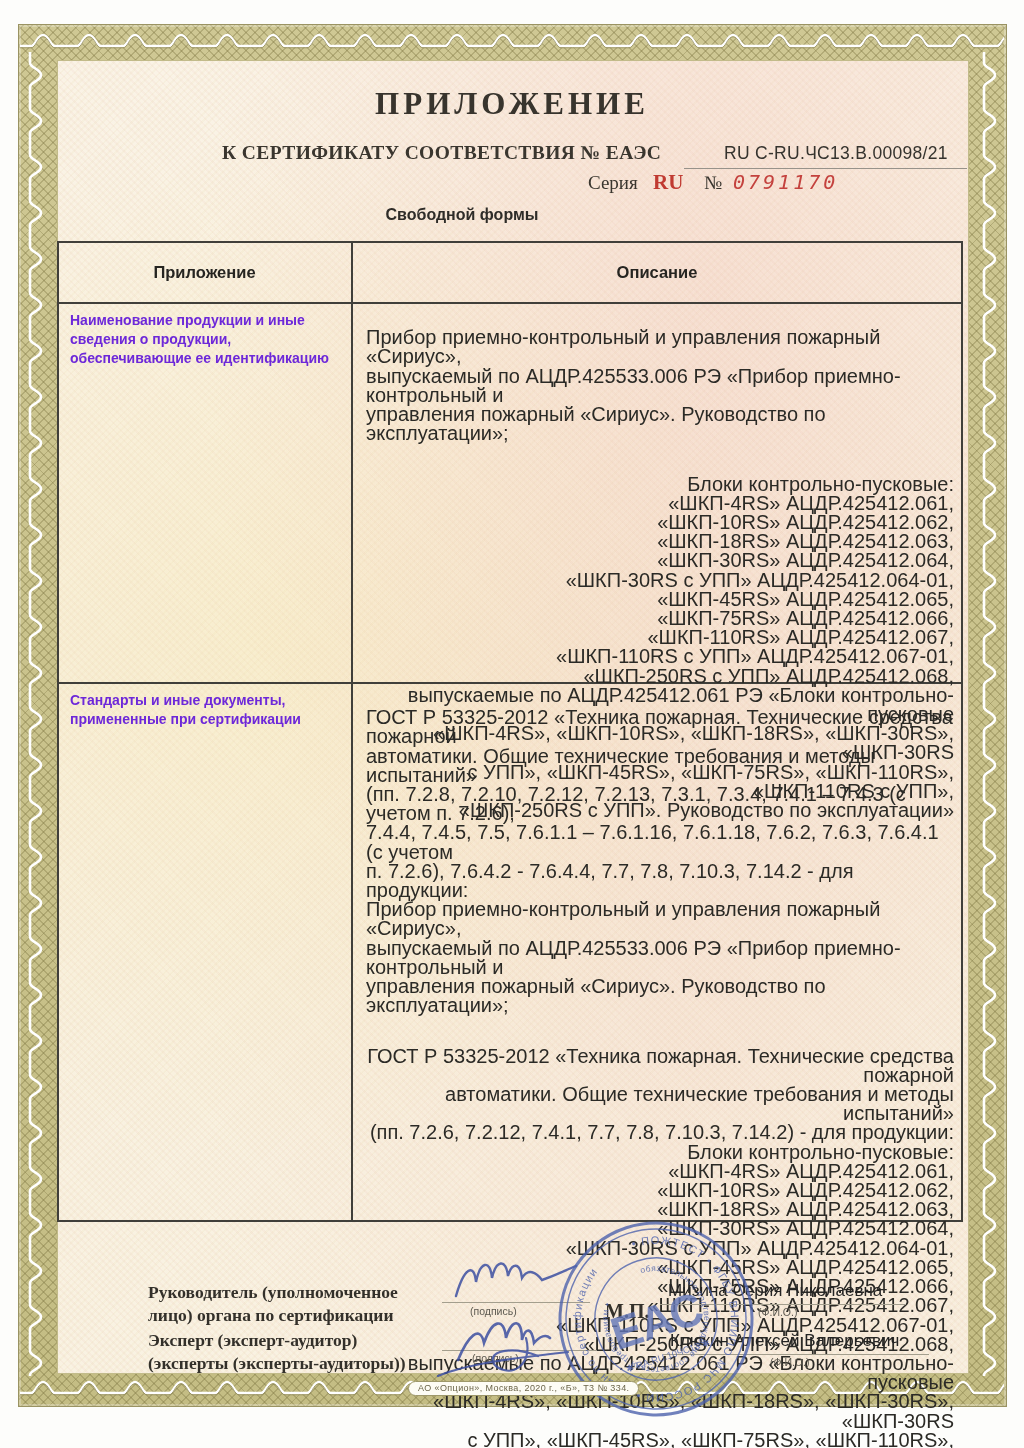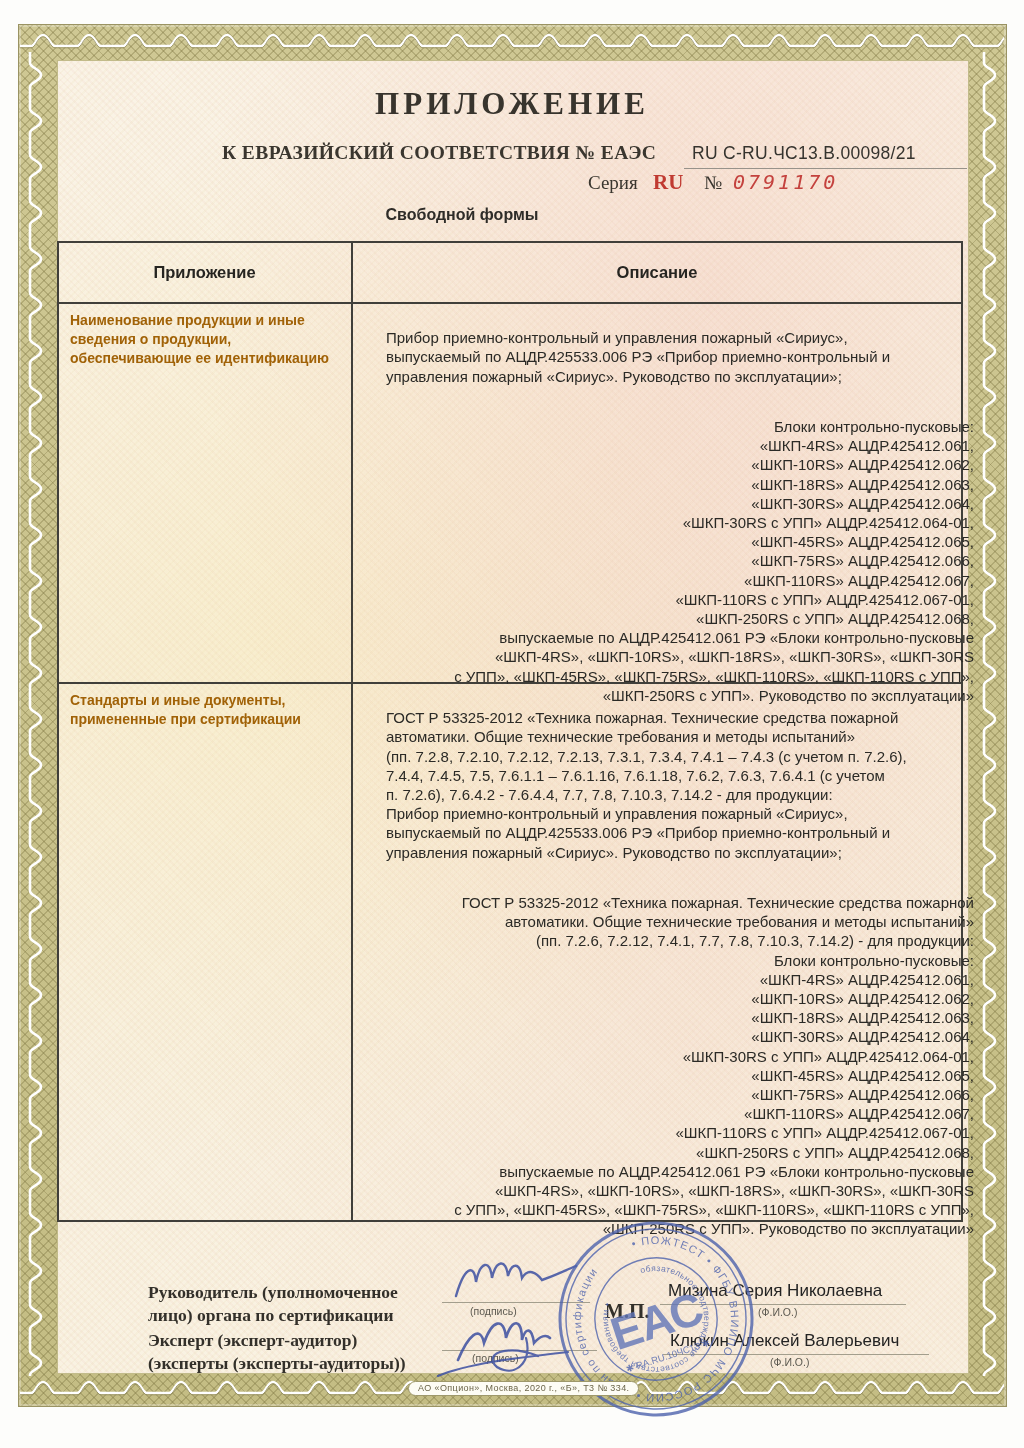--- a/index.html
+++ b/index.html
@@ -31,40 +31,40 @@
           box-shadow:inset 0 0 0 2px rgba(250,248,235,.45), 1px 2px 3px rgba(90,85,50,.4);
           display:flex;align-items:center;justify-content:center;}
   .banner-text{font-weight:bold;font-size:33px;line-height:1;color:#f8f6ec;
                transform:scaleX(.94) scaleY(1.06);letter-spacing:1px;white-space:nowrap;
                text-shadow:-1.5px -1.5px 0 #5d5730,1.5px -1.5px 0 #5d5730,-1.5px 1.5px 0 #5d5730,1.5px 1.5px 0 #5d5730,3px 3px 2px rgba(60,55,25,.35);}
   .doc-title{position:absolute;left:0;width:1024px;top:86px;text-align:center;
              font-family:"Liberation Serif",serif;font-size:31px;font-weight:600;
              letter-spacing:4px;color:#38342d;}
   .cert-line{position:absolute;left:222px;top:142px;font-family:"Liberation Serif",serif;
              font-size:19.5px;font-weight:600;letter-spacing:.4px;color:#3a362f;white-space:nowrap;}
-  .cert-number{position:absolute;left:692px;top:143px;font-size:17.5px;color:#35332e;
+  .cert-number{position:absolute;left:724px;top:143px;font-size:17.5px;color:#35332e;
                letter-spacing:.3px;white-space:nowrap;}
   .cert-underline{position:absolute;left:684px;top:168px;width:283px;height:1px;background:#97928a;}
   .series-label{position:absolute;left:588px;top:172px;font-family:"Liberation Serif",serif;
                 font-size:19px;color:#3a362f;}
   .series-value{position:absolute;left:653px;top:170px;font-family:"Liberation Serif",serif;
                 font-size:21px;font-weight:bold;color:#c03a31;}
   .number-sign{position:absolute;left:704px;top:172px;font-family:"Liberation Serif",serif;
                font-size:19px;color:#3a362f;}
   .blank-number{position:absolute;left:733px;top:170px;font-family:"DejaVu Sans Mono",monospace;
                 font-size:20px;color:#c4423e;letter-spacing:3px;font-style:italic;}
   .form-type{position:absolute;left:0;width:924px;top:206px;text-align:center;
              font-size:16px;font-weight:bold;color:#2e2c28;}
 
   
   .tline{position:absolute;background:#403f3a;}
   .cell{position:absolute;white-space:pre-line;}
   .th{font-size:16.5px;font-weight:bold;color:#262521;text-align:center;}
-  .row-label{font-size:14px;font-weight:bold;line-height:19px;color:#a16207;}
-  .cell-desc{font-size:15px;line-height:19.2px;color:#2b2a26;margin-left:20px;}
+  .row-label{font-size:14px;font-weight:bold;line-height:19px;color:#6d28d9;}
+  .cell-desc{font-size:20px;line-height:19.2px;color:#2b2a26;}
   .cell-desc .para{margin:0 0 12px 0;white-space:pre-line;}
   .cell-desc .para:last-child{margin-bottom:0;text-align:right;}
 
   
   .sig-role{position:absolute;font-family:"Liberation Serif",serif;font-size:17.5px;
             font-weight:600;line-height:23px;color:#33302a;white-space:pre-line;}
   .sig-line{position:absolute;height:1px;background:#a39e8d;}
   .sig-cap{position:absolute;font-size:10.5px;color:#5c5950;}
   .mp{position:absolute;font-family:"Liberation Serif",serif;font-size:20px;font-weight:600;color:#33302a;text-align:right;}
   .fio-name{position:absolute;font-size:17px;color:#232323;white-space:nowrap;}
@@ -99,21 +99,21 @@
   <svg class="wave" style="left:24px;top:52px" width="22" height="1324">
       <rect width="22" height="1324" fill="url(#wavepathv)"></rect>
     </svg>
   <svg class="wave" style="left:978px;top:52px" width="22" height="1324">
       <rect width="22" height="1324" fill="url(#wavepathv)"></rect>
     </svg>
   <div class="inner"></div>
 
 
   <div class="doc-title">ПРИЛОЖЕНИЕ</div>
-  <div class="cert-line">К ЕВРАЗИЙСКИЙ СООТВЕТСТВИЯ № ЕАЭС</div>
+  <div class="cert-line">К СЕРТИФИКАТУ СООТВЕТСТВИЯ № ЕАЭС</div>
   <div class="cert-number">RU C-RU.ЧС13.В.00098/21</div>
   <div class="cert-underline"></div>
   <div class="series-label">Серия</div>
   <div class="series-value">RU</div>
   <div class="number-sign">№</div>
   <div class="blank-number">0791170</div>
   <div class="form-type">Свободной формы</div>
 
   <div>
     <div class="tline" style="left:57px;top:241px;width:906px;height:2px"></div>

